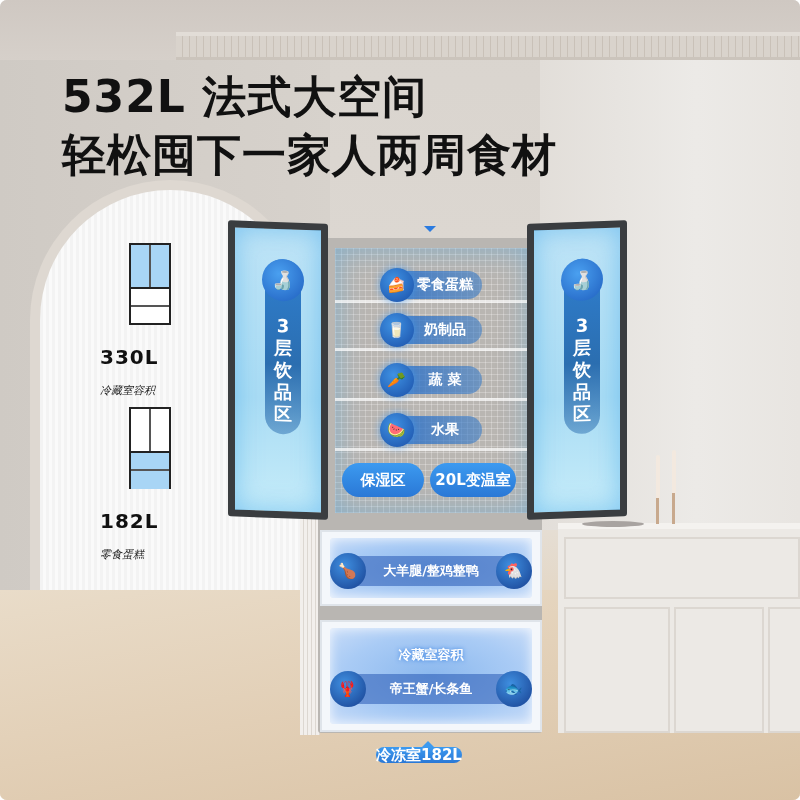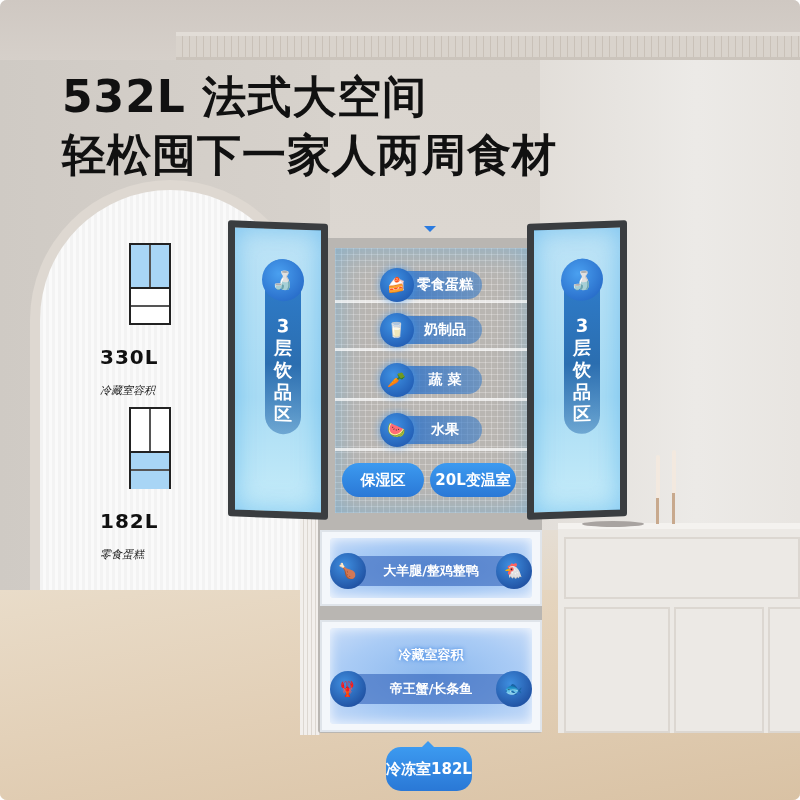--- a/index.html
+++ b/index.html
@@ -211,14 +211,14 @@
     <div class="drawer-glow grid"></div>
     <div style="position:absolute;left:0;width:100%;top:24px;text-align:center;color:#fff;font-weight:bold;font-size:13px;text-shadow:0 0 4px #2f7be0;">冷藏室容积</div>
     <div class="drawer-bar" style="top:52px;">
       <div class="d-icon" style="left:-4px;">🦞</div>
       <span>帝王蟹/长条鱼</span>
       <div class="d-icon" style="right:-4px;">🐟</div>
     </div>
   </div>
 
   <div class="callout-tip" style="left:422px;top:741px;border-bottom:6px solid #3c9af0;"></div>
-  <div class="bottom-pill" style="left:386px;top:747px;width:86px;height:44px;border-radius:15px;">冷冻室182L</div>
+  <div class="bottom-pill" style="left:376px;top:747px;width:86px;height:16px;border-radius:15px;">冷冻室182L</div>
 </div>
 
 </body></html>

